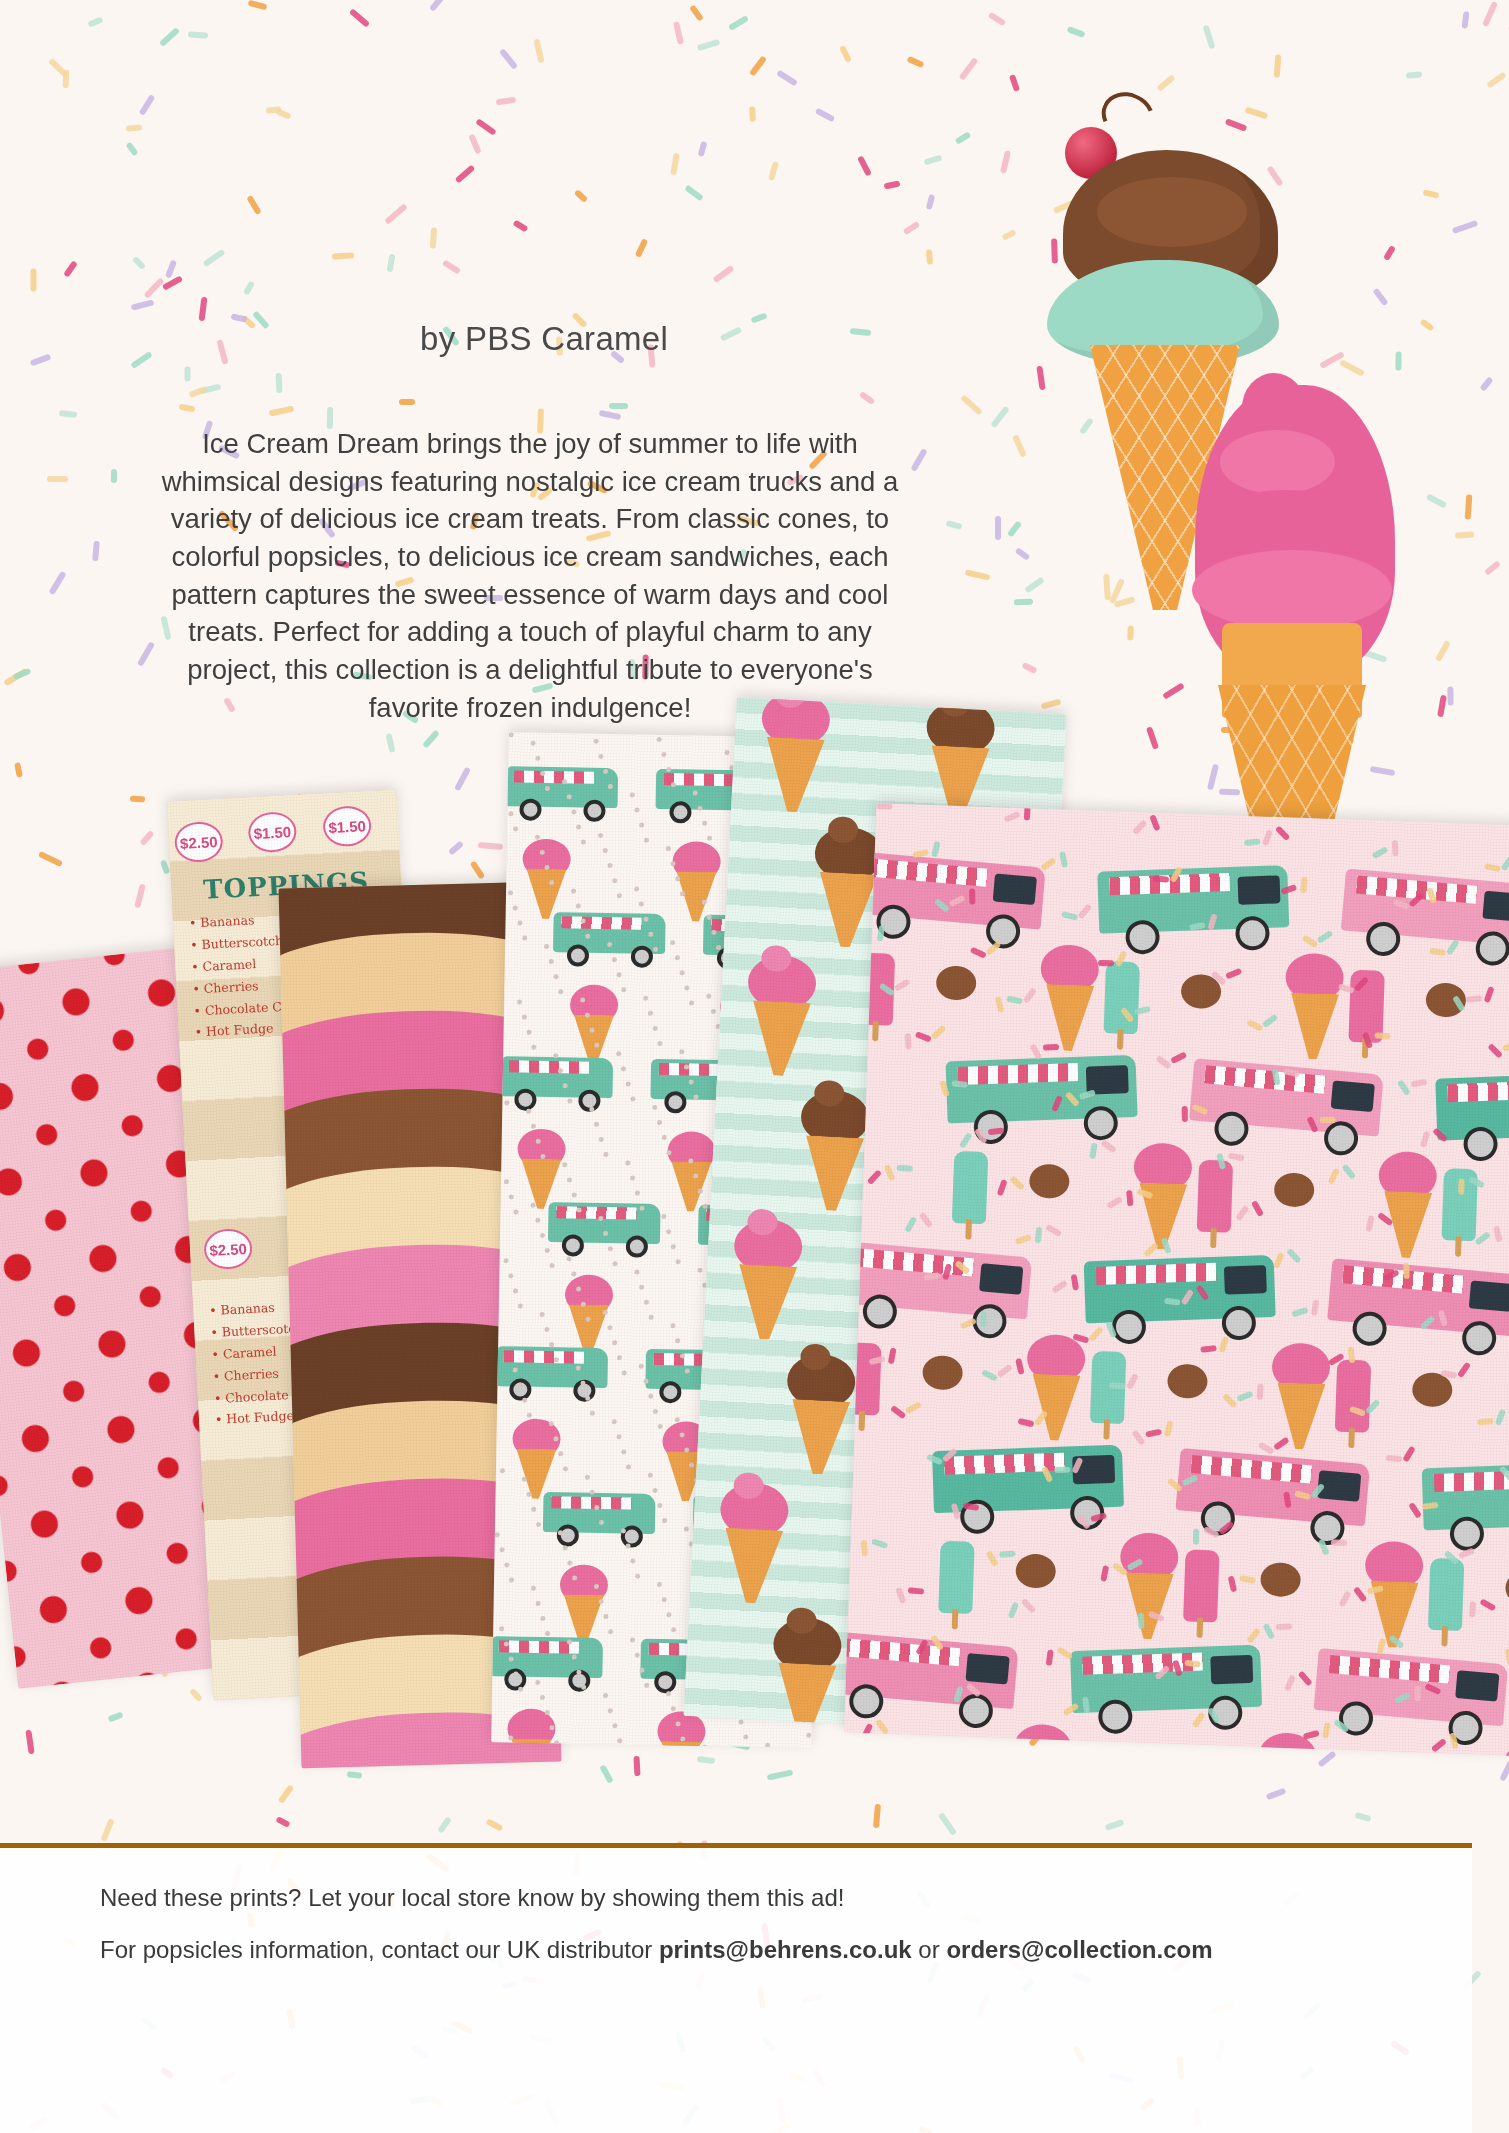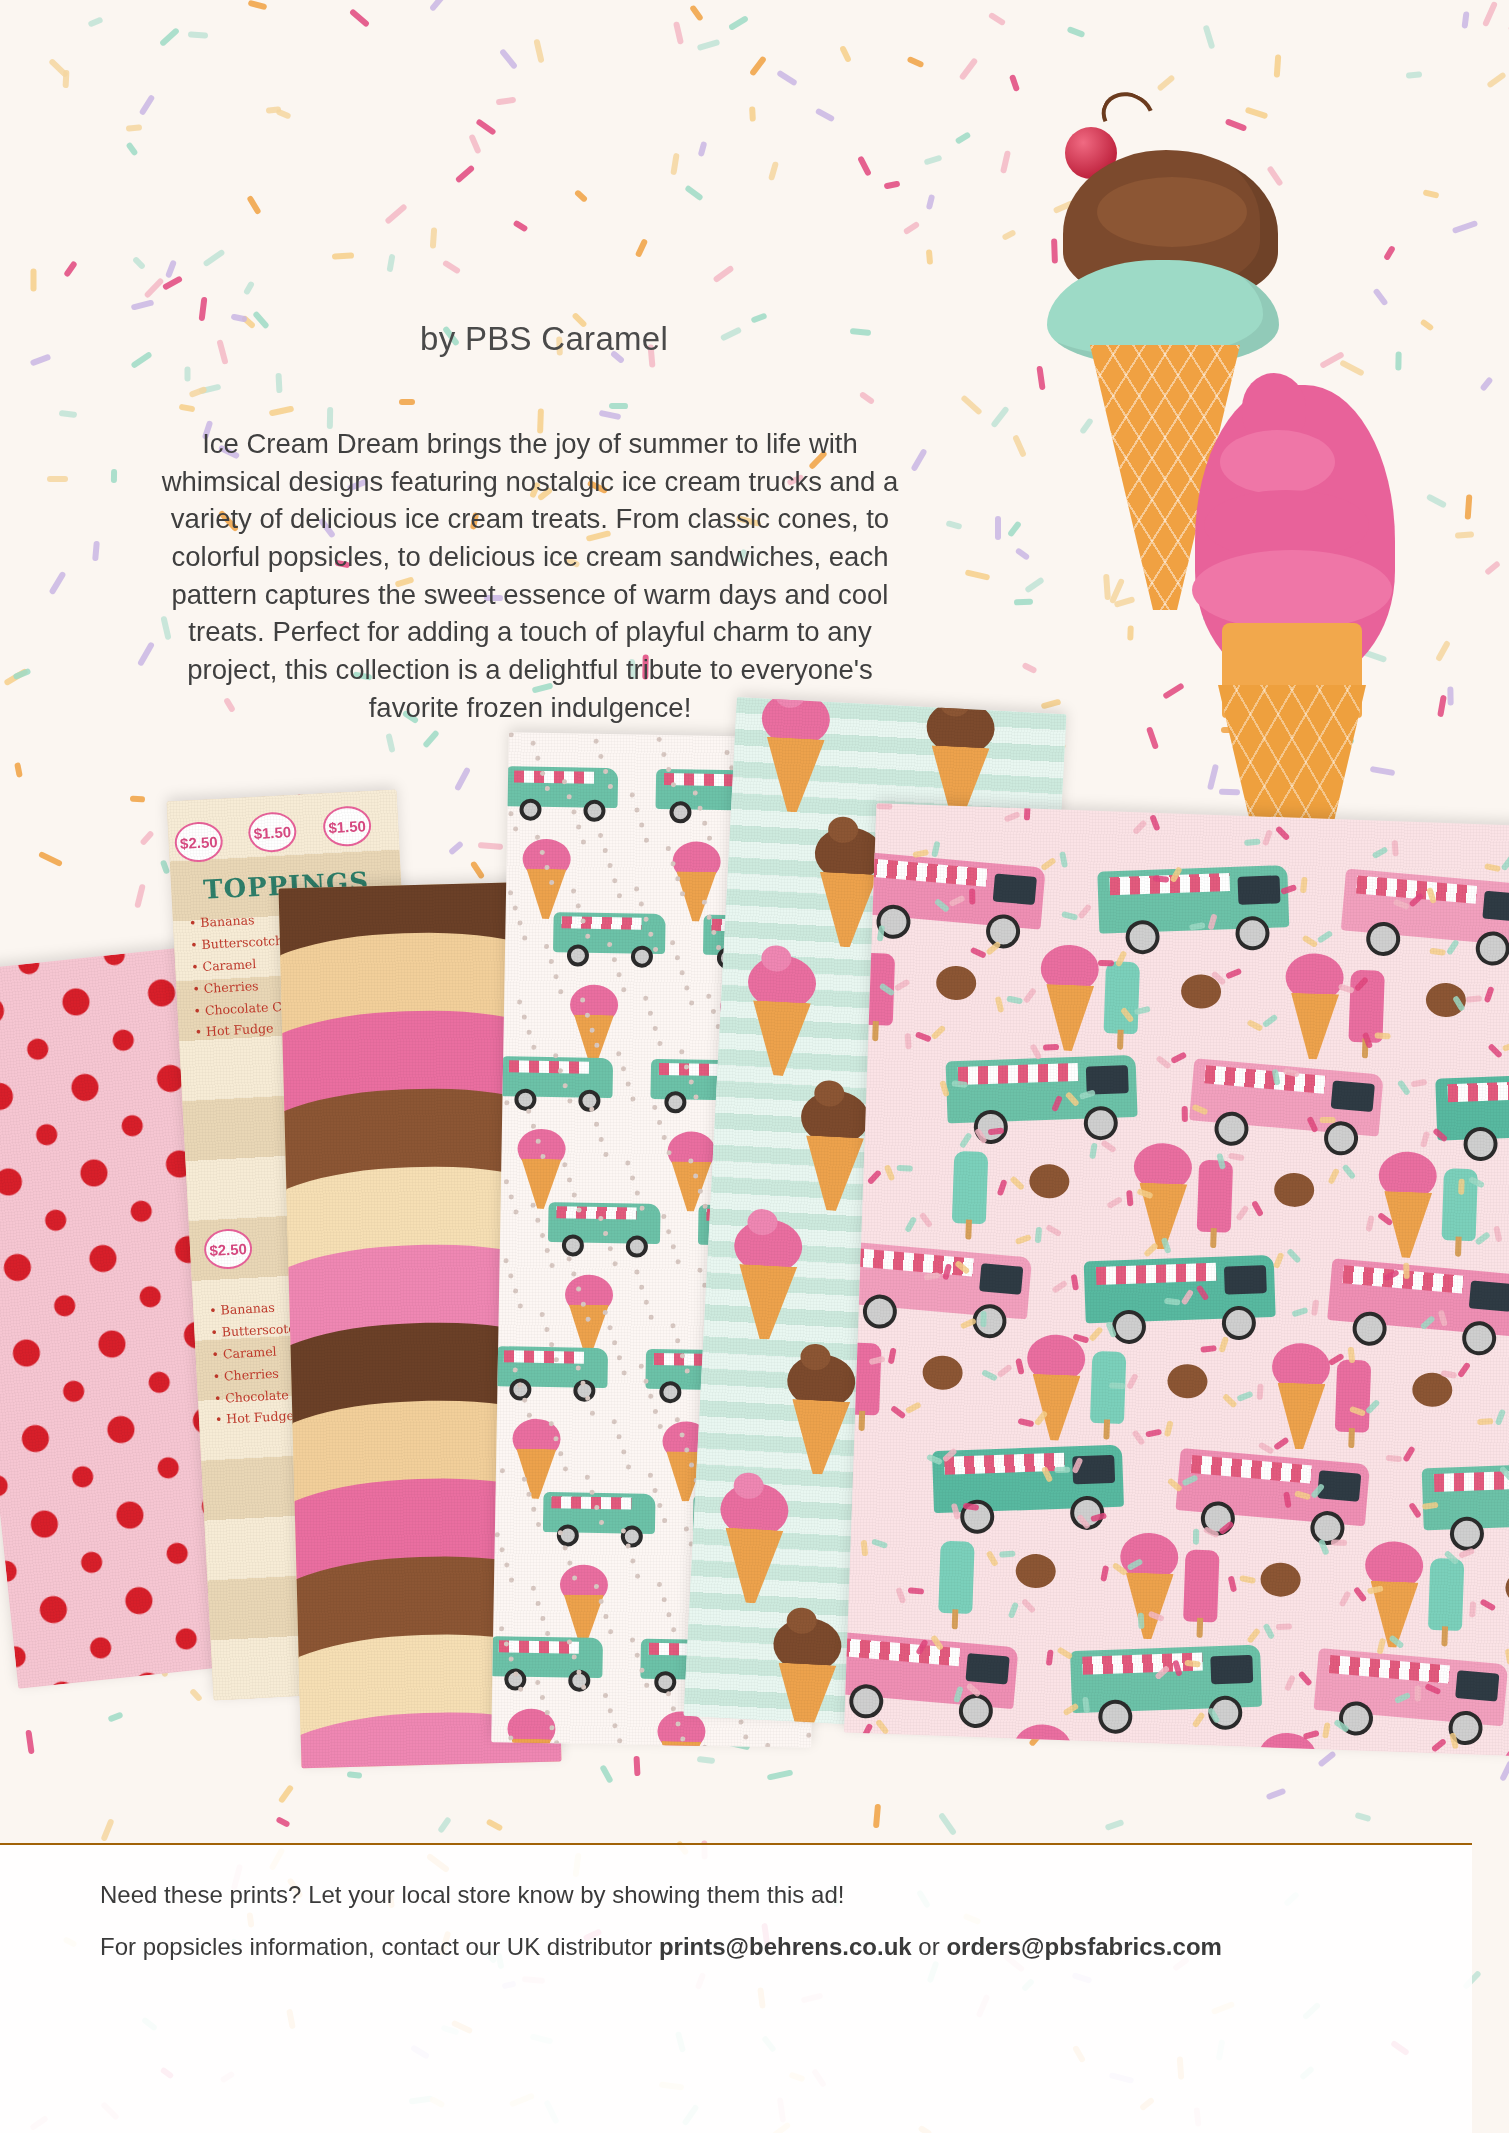--- a/index.html
+++ b/index.html
@@ -195,21 +195,21 @@
   .menu-col { position: absolute; font-size: 12.5px; color: #c0392b; line-height: 1.75;
     font-family: "DejaVu Serif", serif; }
   .pricebub { position: absolute; background: #fff; border: 2px solid #e8629a;
     border-radius: 50%; color: #d94a82; font-weight: 700; font-size: 15px;
     display: flex; align-items: center; justify-content: center; }
 
   
   .footer {
     position: absolute; left: 0; bottom: 0; width: 1472px; height: 290px;
     background: rgba(255,255,255,.90);
-    border-top: 2px solid #a16207;
+    border-top: 5px solid #a16207;
   }
   .foot-line1 {
     position: absolute; left: 100px; top: 36px; font-size: 24px; color: #3a3a3a;
   }
   .foot-line2 {
     position: absolute; left: 100px; top: 88px; font-size: 24px; color: #3a3a3a;
   }
   .foot-line2 b { font-weight: 700; }
   .contacts {
     position: absolute; left: 0; top: 168px; width: 1509px;
@@ -2073,17 +2073,17 @@
           <div class="spr" style="left:338px;top:846px;width:16px;background:#f6cf8a;transform:rotate(6deg)"></div>
           <div class="spr" style="left:399px;top:13px;width:16px;background:#e0477e;transform:rotate(43deg)"></div>
         </div>
       <div class="noise"></div>
     </div>
 
   </div>
 
   <div class="footer">
     <div class="foot-line1">Need these prints? Let your local store know by showing them this ad!</div>
-    <div class="foot-line2"><span>For popsicles information, contact our UK distributor </span><b>prints@behrens.co.uk</b><span> or </span><b>orders@pbsfabrics.com</b></div>
+    <div class="foot-line2"><span>For popsicles information, contact our UK distributor </span><b>prints@behrens.co.uk</b><span> or </span><b>orders@collection.com</b></div>
 
   </div>
 
 </div>
 
 </body></html>

